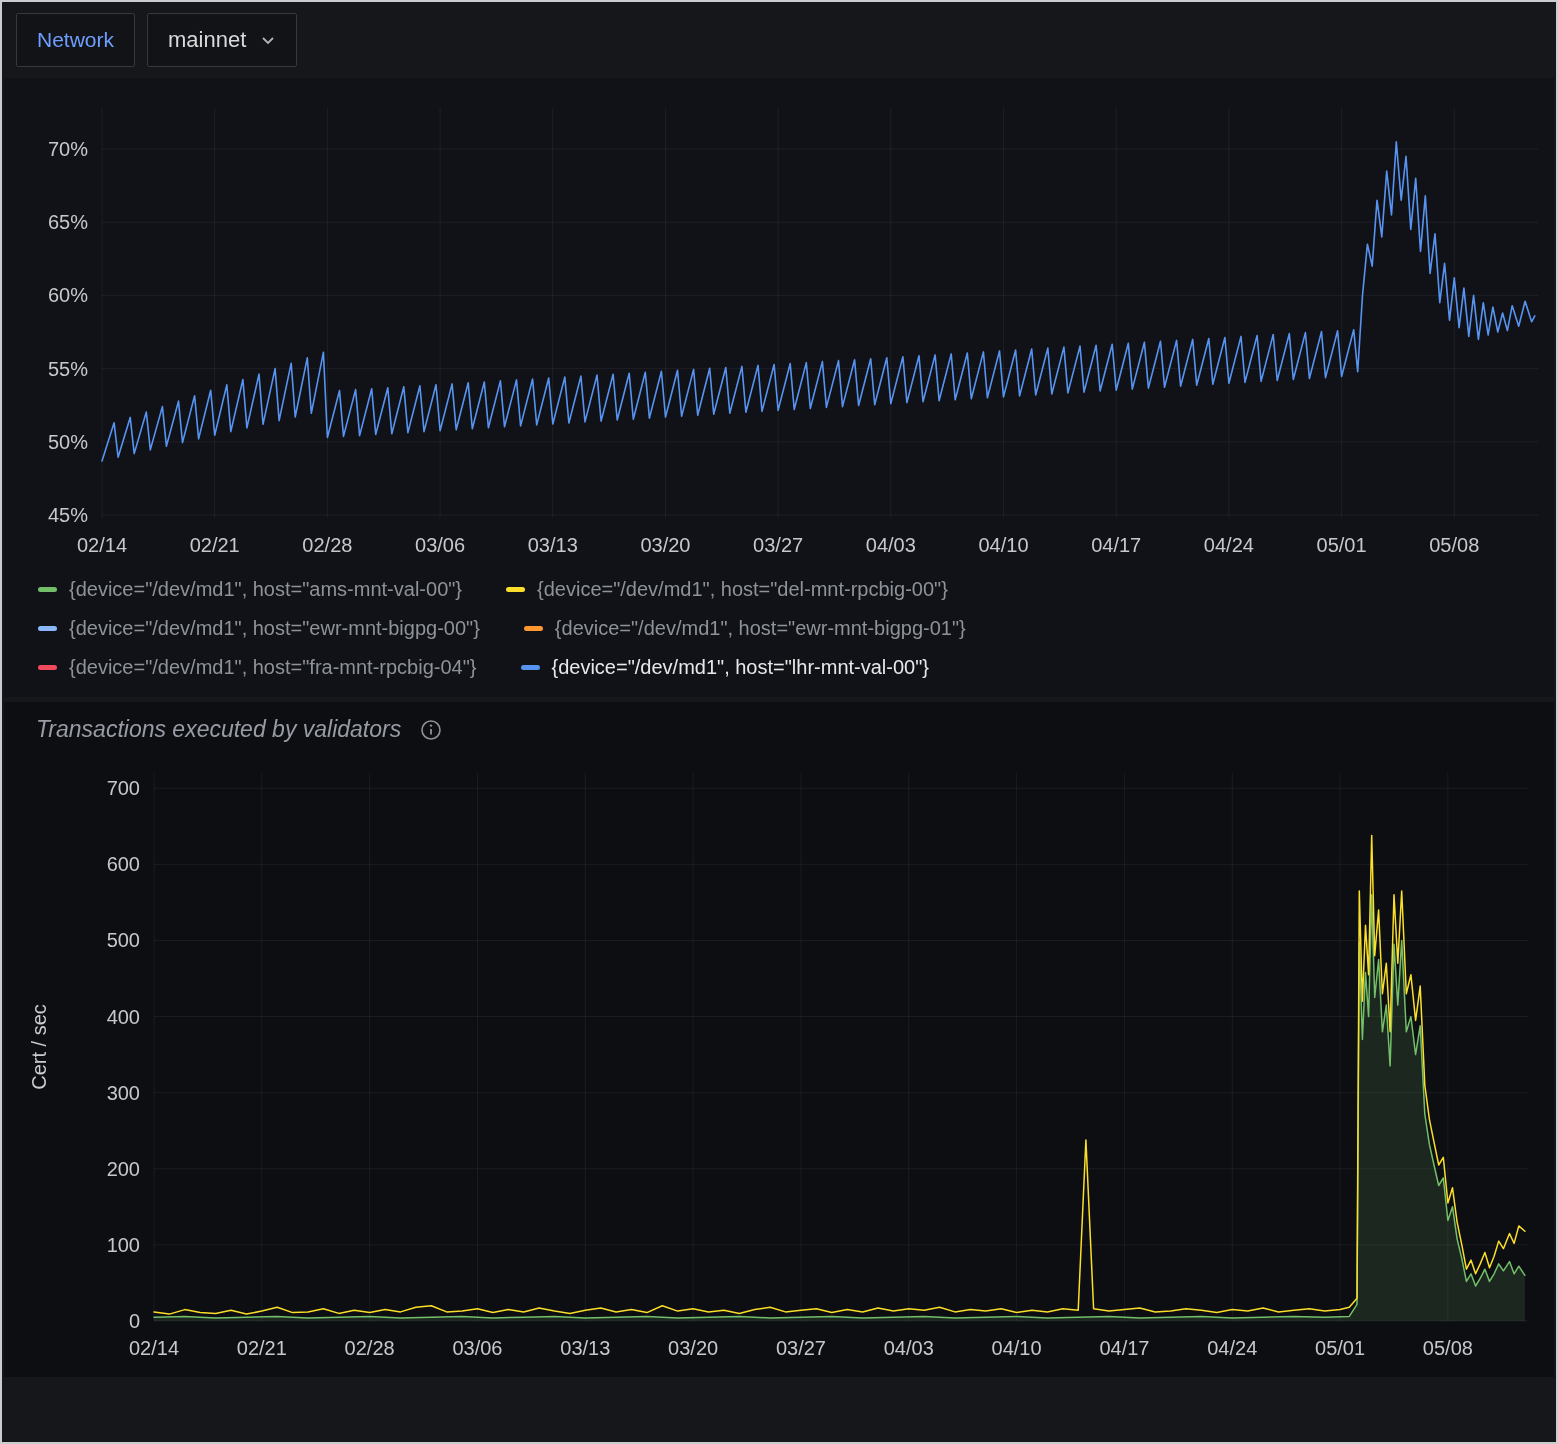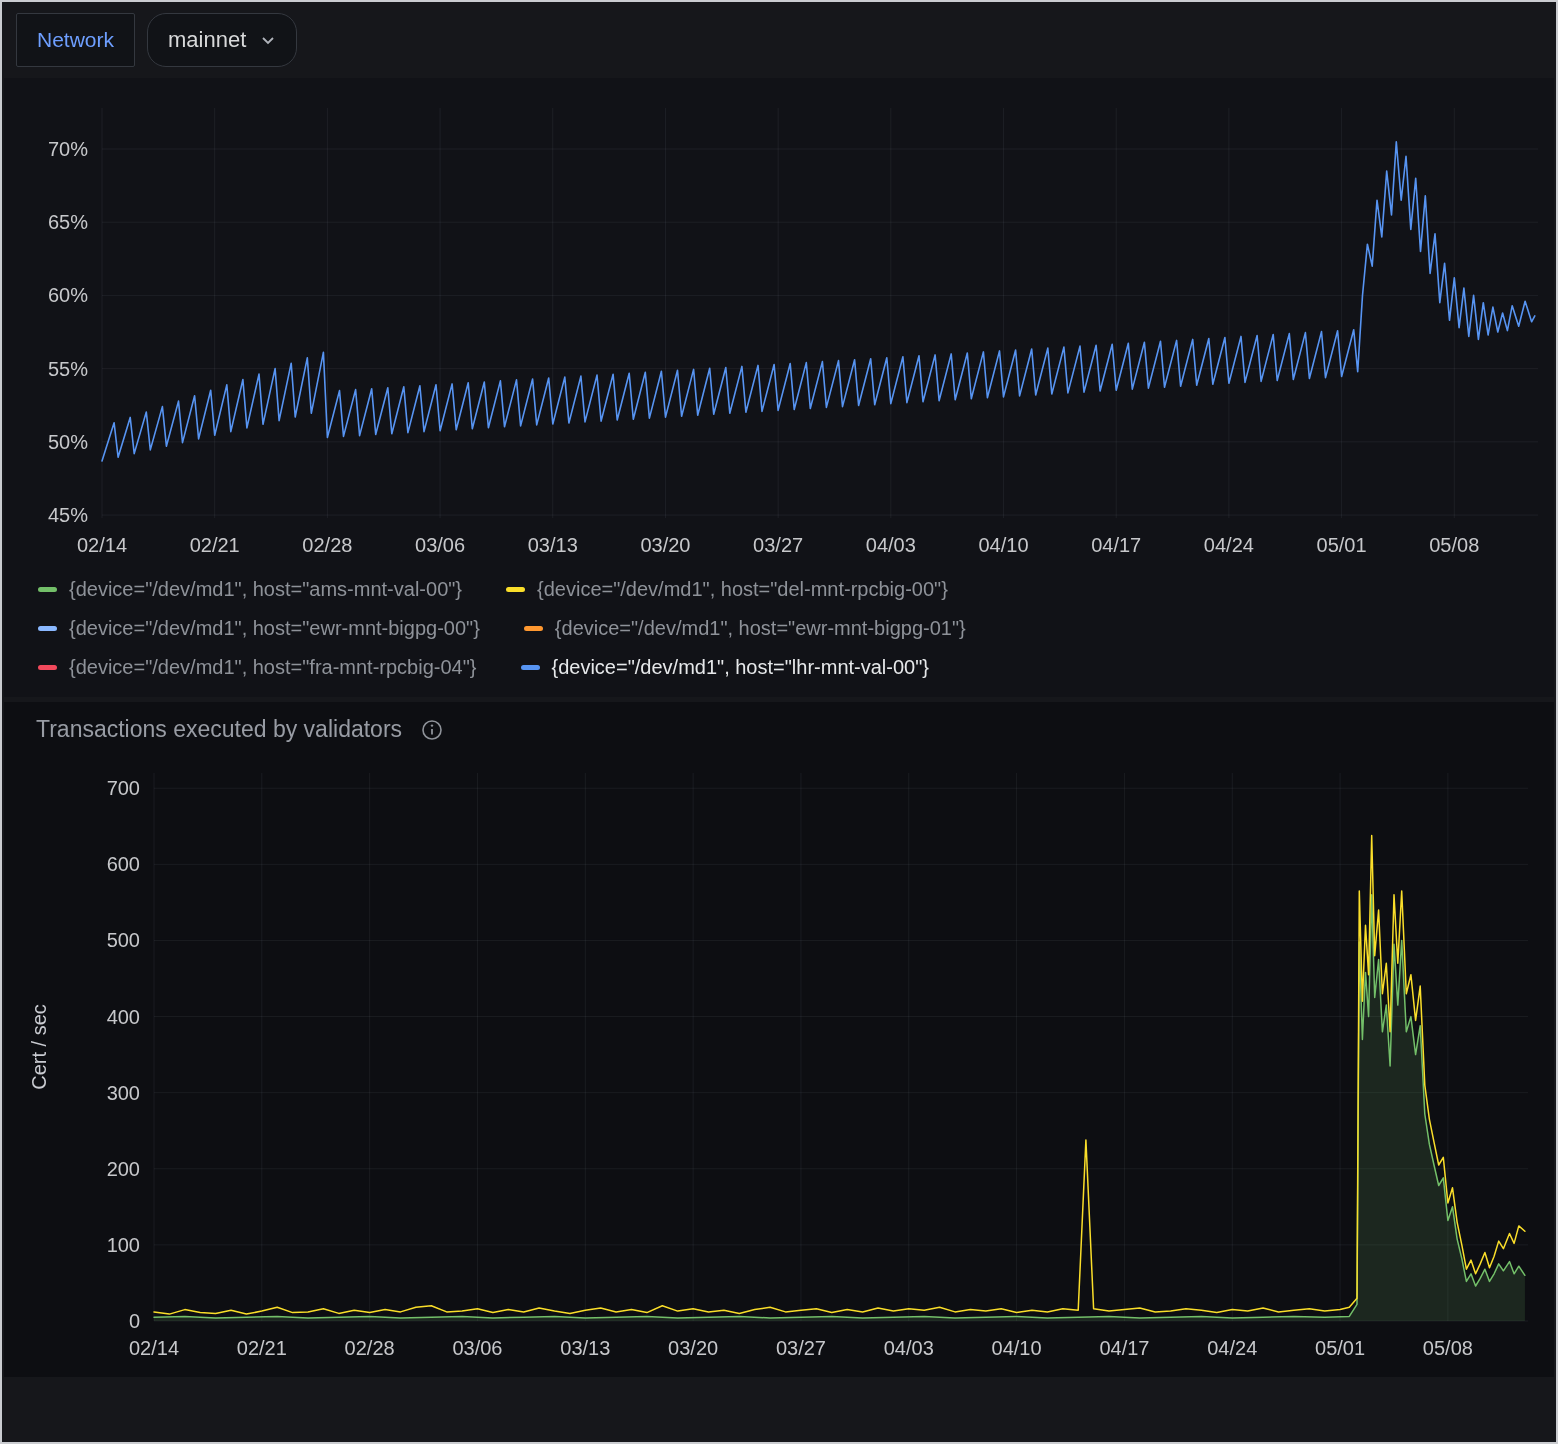--- a/index.html
+++ b/index.html
@@ -5,27 +5,27 @@
   html,body{margin:0;padding:0;}
   body{
     width:1558px;height:1444px;box-sizing:border-box;overflow:hidden;
     background:#16171b;border:2px solid #caccd0;
     font-family:"Liberation Sans",sans-serif;
   }
   .topbar{display:flex;align-items:center;gap:12px;padding:23px 14px;height:76px;box-sizing:border-box;}
   .ctrl{display:flex;align-items:center;height:54px;box-sizing:border-box;
         border:1px solid #34383f;border-radius:2px;padding:0 20px;background:#111317;}
   .ctrl.network{color:#6e9fff;font-size:21px;font-weight:500;cursor:pointer;}
-  .ctrl.value{color:#d8d9da;font-size:22px;gap:14px;cursor:pointer;border-radius:19px;}
+  .ctrl.value{color:#d8d9da;font-size:22px;gap:14px;cursor:pointer;}
   .panel{margin:0 2px 5px 2px;}
   .panel1{background:#111217;}
   .panel2{background:#0d0e12;}
   .panel-header{display:flex;align-items:center;gap:26px;padding:18px 28px 6px;}
   .panel-header h2{margin:0;font-size:23px;font-weight:500;color:#d8d9da;cursor:pointer;}
-  .panel2 .panel-header{gap:18px;padding:14px 32px 4px;}
+  .panel2 .panel-header{gap:18px;padding:14px 32px 4px;font-style:italic;}
   .panel2 .panel-header h2{color:#989ca4;}
   svg.chart{display:block;}
   svg text{font-family:"Liberation Sans",sans-serif;}
   .legend{padding:10px 34px 18px;display:flex;flex-direction:column;gap:16px;}
   .legend-row{display:flex;gap:44px;}
   .legend-item{display:flex;align-items:center;gap:12px;cursor:pointer;}
   .dash{width:19px;height:5px;border-radius:3px;flex:none;}
   .ltext{color:#8e9299;font-size:20px;}
   .ltext.bright{color:#e6e8ea;}
   .icon{display:inline-flex;align-items:center;}

